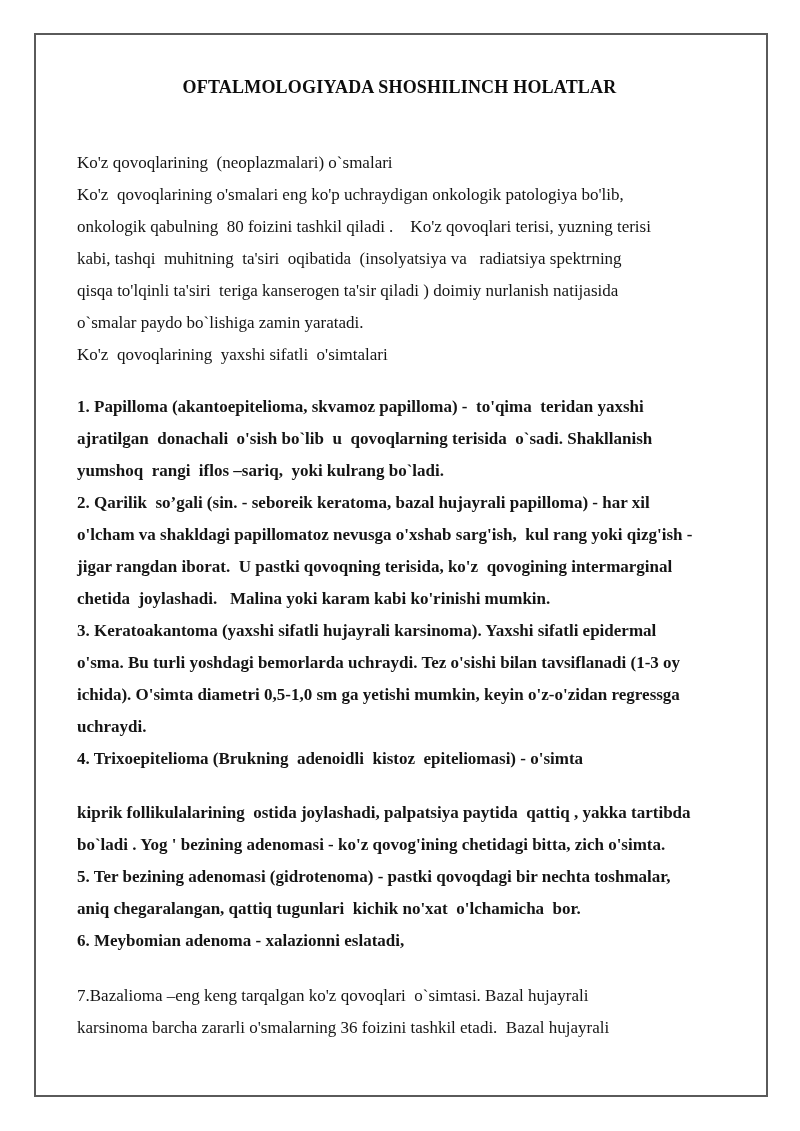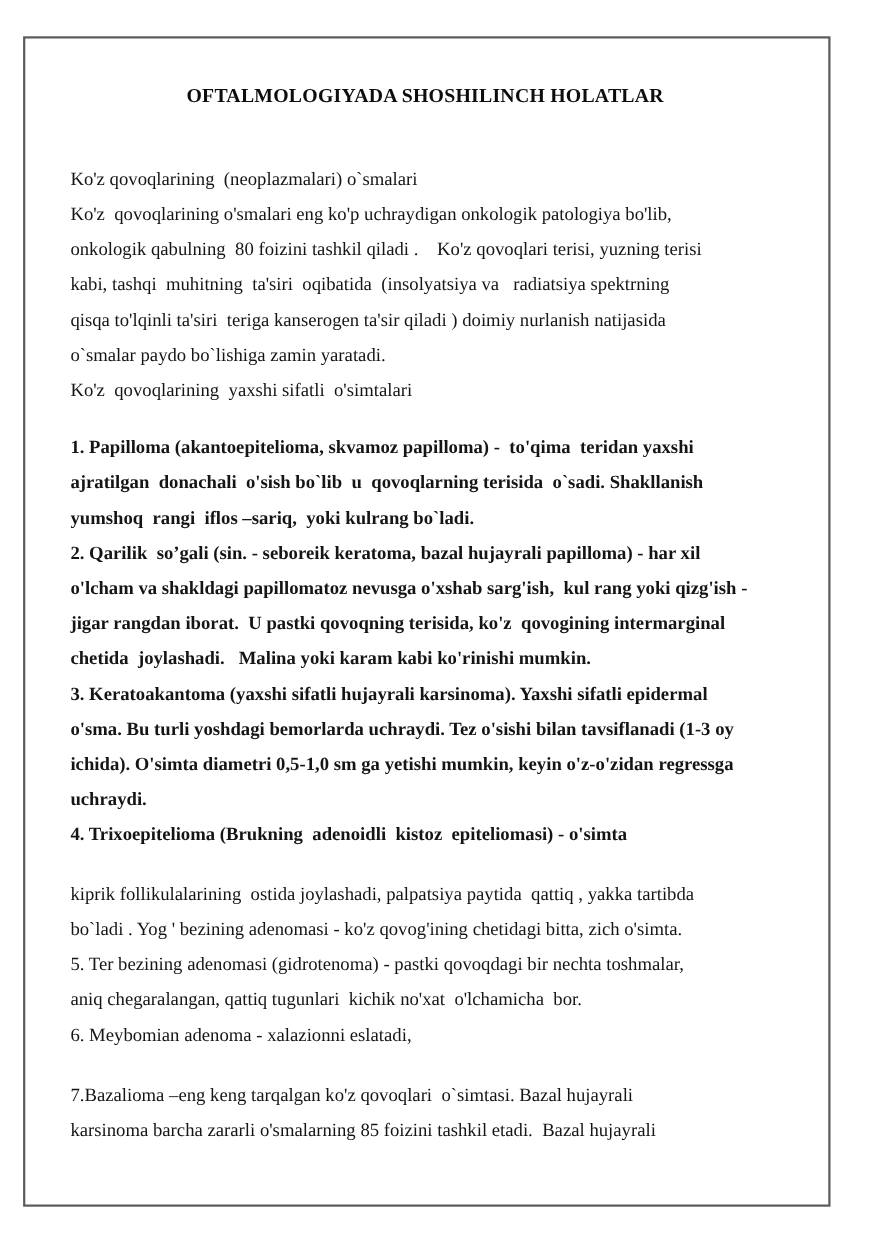--- a/index.html
+++ b/index.html
@@ -9,21 +9,21 @@
   }
   body {
     width: 800px;
     height: 1131px;
     position: relative;
     font-family: "Liberation Serif", serif;
     color: #151515;
   }
   .page-frame {
     position: absolute;
-    left: 21px;
+    left: 34px;
     top: 33px;
     width: 730px;
     height: 1060px;
     border: 2px solid #5a5a5a;
     background: #ffffff;
     box-sizing: content-box;
   }
   .content {
     padding: 36px 44px 0 41px;
   }
@@ -38,21 +38,21 @@
   }
   .block {
     margin: 0;
     font-size: 17px;
     line-height: 32px;
     white-space: pre-wrap;
     text-align: left;
   }
   .block-a { margin-top: 44px; }
   .block-b { margin-top: 20px; font-weight: bold; }
-  .block-c { margin-top: 22px; }
+  .block-c { margin-top: 22px; font-weight: bold; }
   .block-d { margin-top: 23px; }
 </style>
 </head>
 <body>
 
 <div class="page-frame">
   <div class="content">
     <h1 class="doc-title">OFTALMOLOGIYADA SHOSHILINCH HOLATLAR</h1>
 
     <p class="block block-a">Ko'z qovoqlarining  (neoplazmalari) o`smalari
@@ -76,15 +76,15 @@
 uchraydi.
 4. Trixoepitelioma (Brukning  adenoidli  kistoz  epiteliomasi) - o'simta</p>
 
     <p class="block block-c">kiprik follikulalarining  ostida joylashadi, palpatsiya paytida  qattiq , yakka tartibda
 bo`ladi . Yog ' bezining adenomasi - ko'z qovog'ining chetidagi bitta, zich o'simta.
 5. Ter bezining adenomasi (gidrotenoma) - pastki qovoqdagi bir nechta toshmalar,
 aniq chegaralangan, qattiq tugunlari  kichik no'xat  o'lchamicha  bor.
 6. Meybomian adenoma - xalazionni eslatadi,</p>
 
     <p class="block block-d">7.Bazalioma –eng keng tarqalgan ko'z qovoqlari  o`simtasi. Bazal hujayrali
-karsinoma barcha zararli o'smalarning 85 foizini tashkil etadi.  Bazal hujayrali</p>
+karsinoma barcha zararli o'smalarning 36 foizini tashkil etadi.  Bazal hujayrali</p>
   </div>
 </div>
 
 </body></html>

